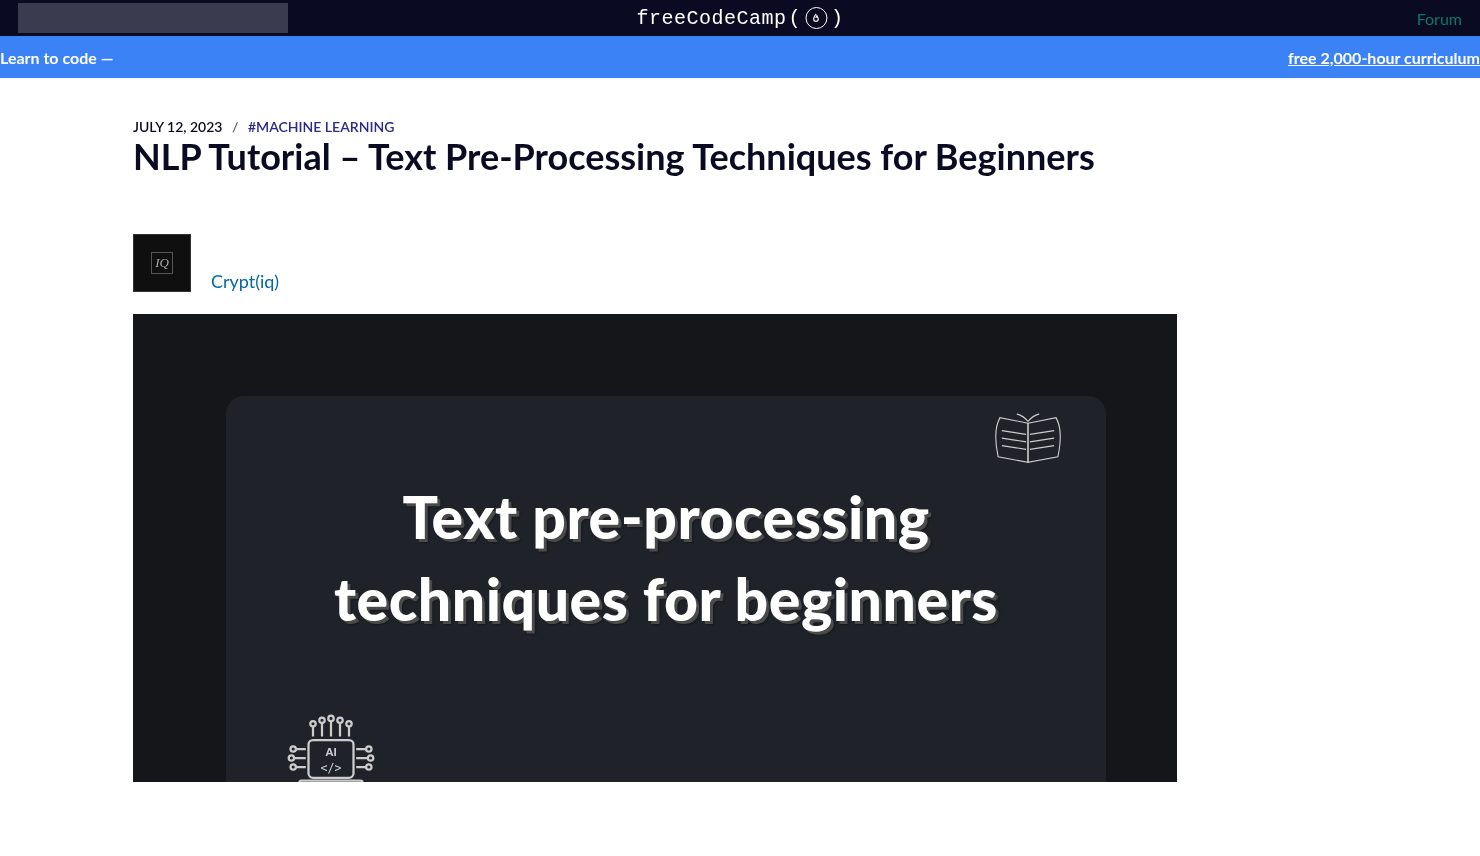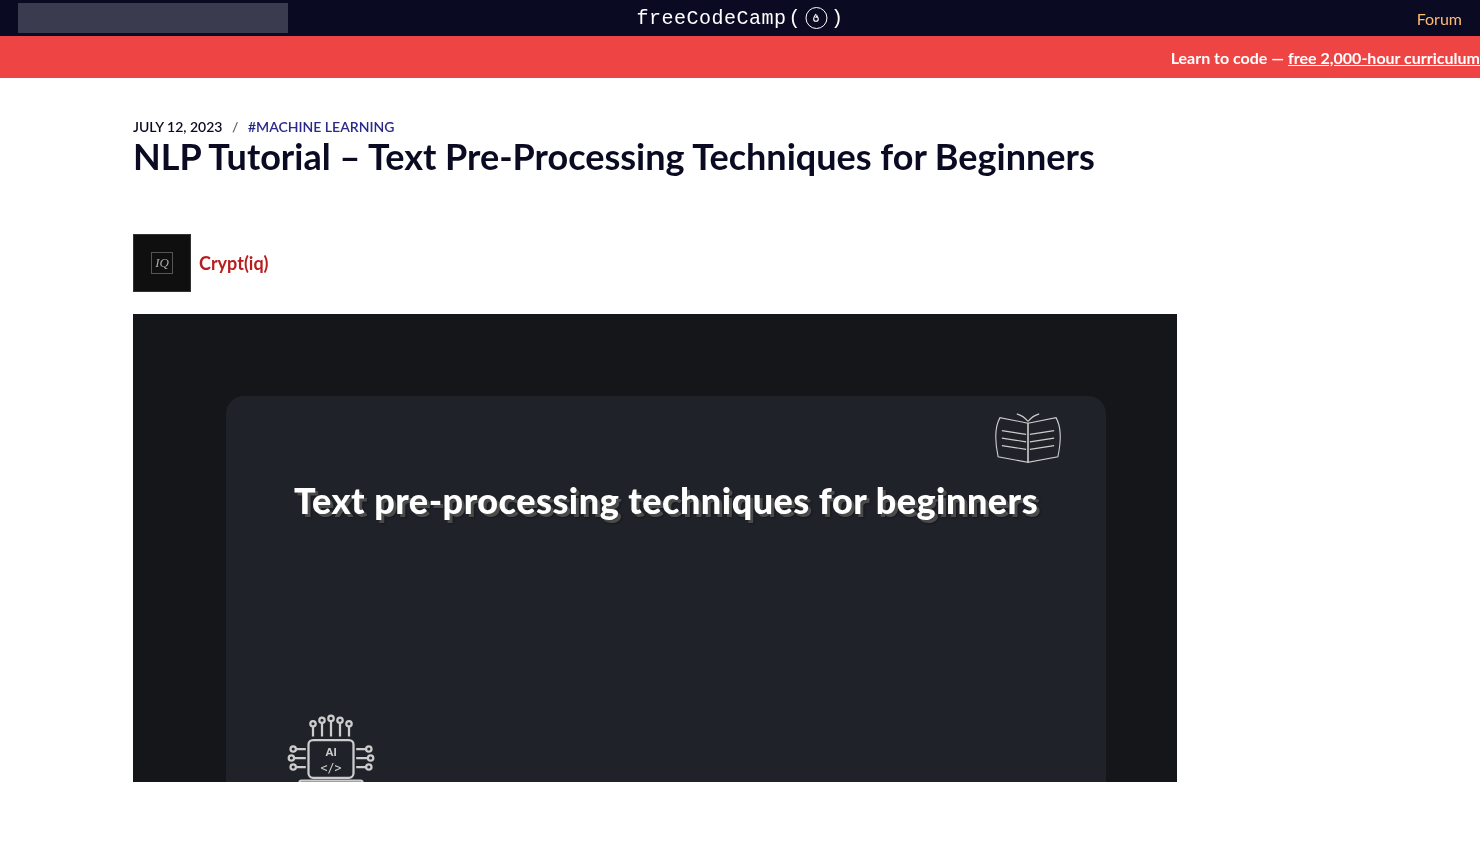--- a/index.html
+++ b/index.html
@@ -42,30 +42,30 @@
       align-items: center;
       justify-content: center;
       width: 22px;
       height: 22px;
       border: 1.5px solid #fff;
       border-radius: 50%;
       margin: 0 2px;
       font-size: 12px;
     }
     .nav-forum {
-      color: #fdba74;
+      color: #0f766e;
       font-size: 16px;
       text-decoration: none;
     }
     .banner {
-      background: #ef4444;
+      background: #3b82f6;
       height: 42px;
       display: flex;
       align-items: center;
-      justify-content: flex-end;
+      justify-content: space-between;
       color: #fff;
       font-size: 16px;
       font-weight: 700;
     }
     .banner-link {
       color: #fff;
       text-decoration: underline;
       margin-left: 4px;
     }
     .article {
@@ -85,62 +85,62 @@
     .article-title {
       font-size: 36px;
       font-weight: 700;
       line-height: 1.2;
       color: #0a0a23;
       margin-bottom: 56px;
       max-width: 1040px;
     }
     .author {
       display: flex;
-      align-items: center;
-      gap: 8px;
+      align-items: flex-end;
+      gap: 20px;
       margin-bottom: 22px;
     }
     .avatar {
       width: 58px;
       height: 58px;
       background: #0f0f0f;
       display: flex;
       align-items: center;
       justify-content: center;
       color: #aaa;
       font-style: italic;
       font-family: Georgia, serif;
       font-size: 13px;
       border: 1px solid #333;
     }
     .avatar-inner {
       padding: 2px 3px;
       border: 1px solid #555;
     }
-    .author-name { font-size: 18px; font-weight: 700; color: #b91c1c; }
+    .author-name { font-size: 18px; font-weight: 400; color: #0369a1; }
     .hero {
       width: 1044px;
       height: 468px;
       background: #14161a;
       position: relative;
       overflow: hidden;
     }
     .hero-card {
       position: absolute;
       left: 93px;
       top: 82px;
       width: 880px;
       height: 420px;
       background: #1f2228;
       border-radius: 18px;
       padding: 20px 40px;
     }
     .hero-title {
       text-align: center;
-      font-size: 36px;
+      font-size: 59px;
       font-weight: 900;
       color: #fff;
       line-height: 1.38;
       margin-top: 60px;
       text-shadow: 3px 3px 0 #4a4a4a, 4px 4px 2px rgba(0,0,0,0.3);
       letter-spacing: 0.5px;
     }
     .book-icon {
       position: absolute;
       top: 16px;

